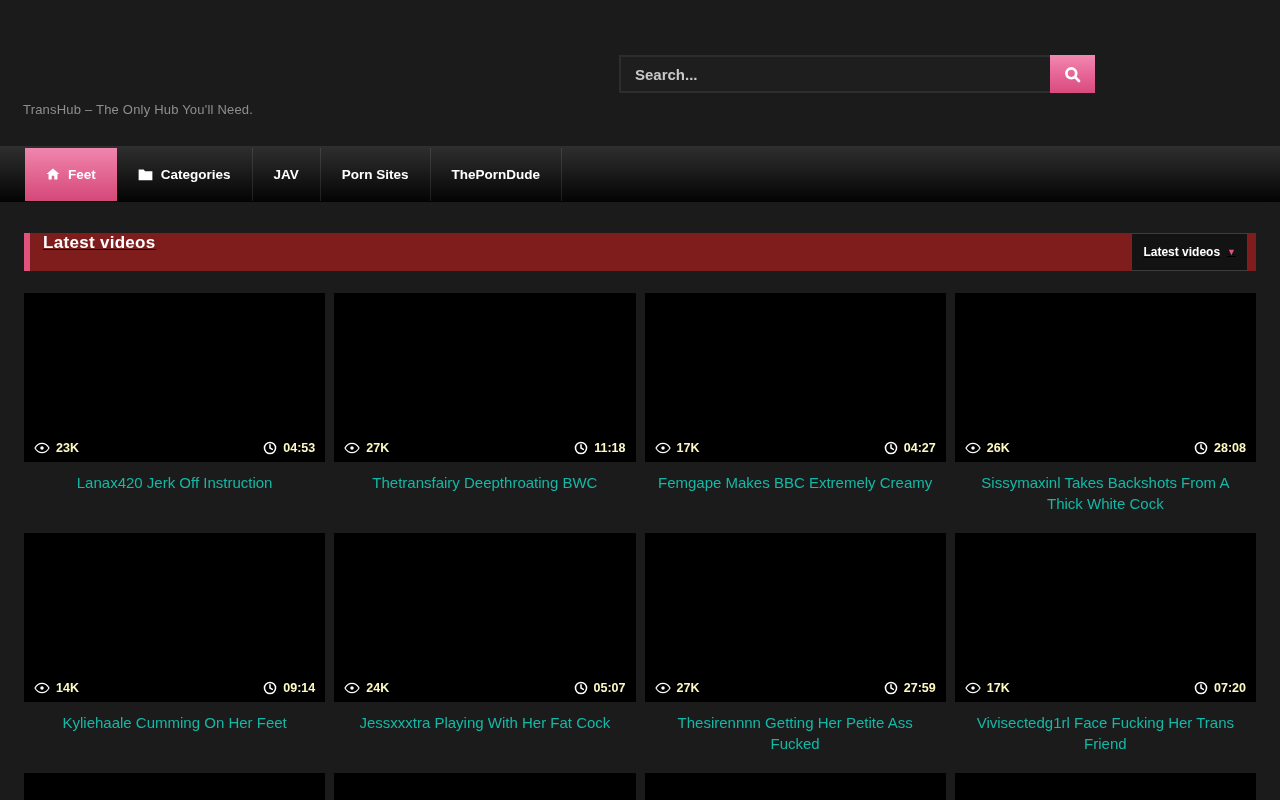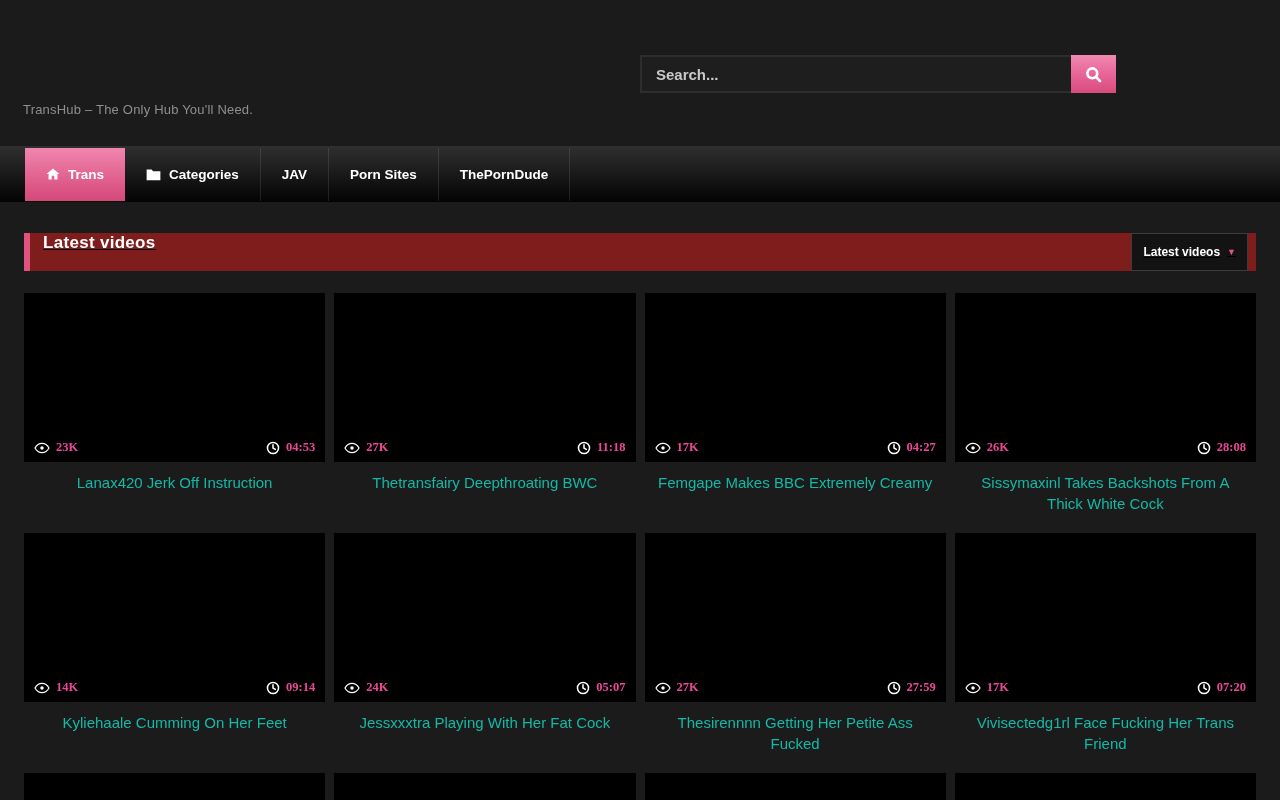--- a/index.html
+++ b/index.html
@@ -7,21 +7,21 @@
   .page {
     position: relative;
     width: 1280px;
     height: 800px;
     overflow: hidden;
     background: #1b1b1b;
     font-family: "Liberation Sans", sans-serif;
   }
 
   
-  .search-wrap { position: absolute; left: 640px; top: 55px; display: flex; align-items: flex-end; }
+  .search-wrap { position: absolute; left: 619px; top: 55px; display: flex; align-items: flex-end; }
   .search-input {
     width: 431px; height: 38px;
     background: #1e1e1e;
     border: 2px solid #2d2d2d;
     border-right: none;
     outline: none;
     padding: 0 14px;
     color: #ddd;
     font-family: "Liberation Sans", sans-serif;
     font-size: 15px;
@@ -88,21 +88,21 @@
     display: grid;
     grid-template-columns: repeat(4, 1fr);
     column-gap: 9px;
   }
   .card { display: block; text-decoration: none; cursor: pointer; }
   .thumb { position: relative; height: 169px; background: #000; }
   .stats {
     position: absolute; left: 0; right: 0; bottom: 0;
     display: flex; justify-content: space-between; align-items: center;
     padding: 7px 10px;
-    color: #ec4899; font-size: 12.5px; font-weight: bold; font-family: Liberation Serif, serif;
+    color: #fef9c3; font-size: 12.5px; font-weight: bold;
   }
   .stat { display: flex; align-items: center; gap: 6px; }
   .vtitle {
     height: 71px;
     padding: 10px 10px 0;
     text-align: center;
     color: #14b8a6;
     font-size: 15px;
     line-height: 21px;
   }
@@ -128,21 +128,21 @@
     <div class="tagline">TransHub – The Only Hub You'll Need.</div>
   </div>
 
   <nav class="nav">
     <a class="tab active">
       <span class="nav-ic">
         <svg width="14" height="14" viewBox="0 0 24 24" fill="#ffffff">
           <path d="M12 2.5 23 12h-3.4v9.5h-5.4v-6.3H9.8v6.3H4.4V12H1z"></path>
         </svg>
       </span>
-      <span>Trans</span>
+      <span>Feet</span>
     </a>
     <a class="tab">
       <span class="nav-ic">
         <svg width="15" height="13" viewBox="0 0 24 20" fill="#ffffff">
           <path d="M1 2h8l2.4 2.6H23V19H1z"></path>
         </svg>
       </span>
       <span>Categories</span>
     </a>
     <a class="tab">

